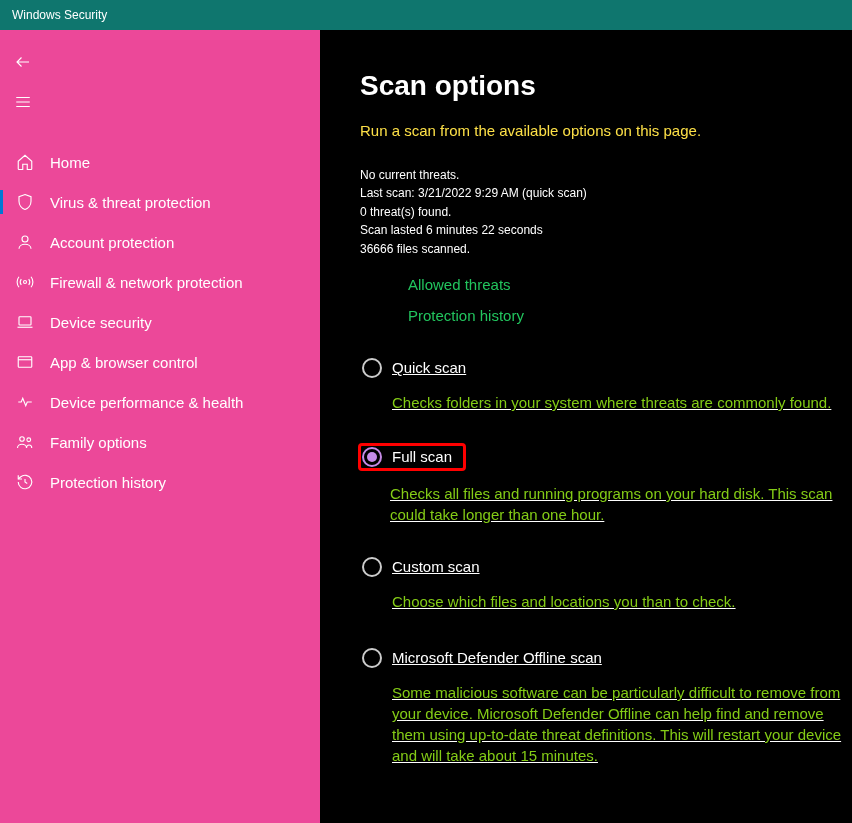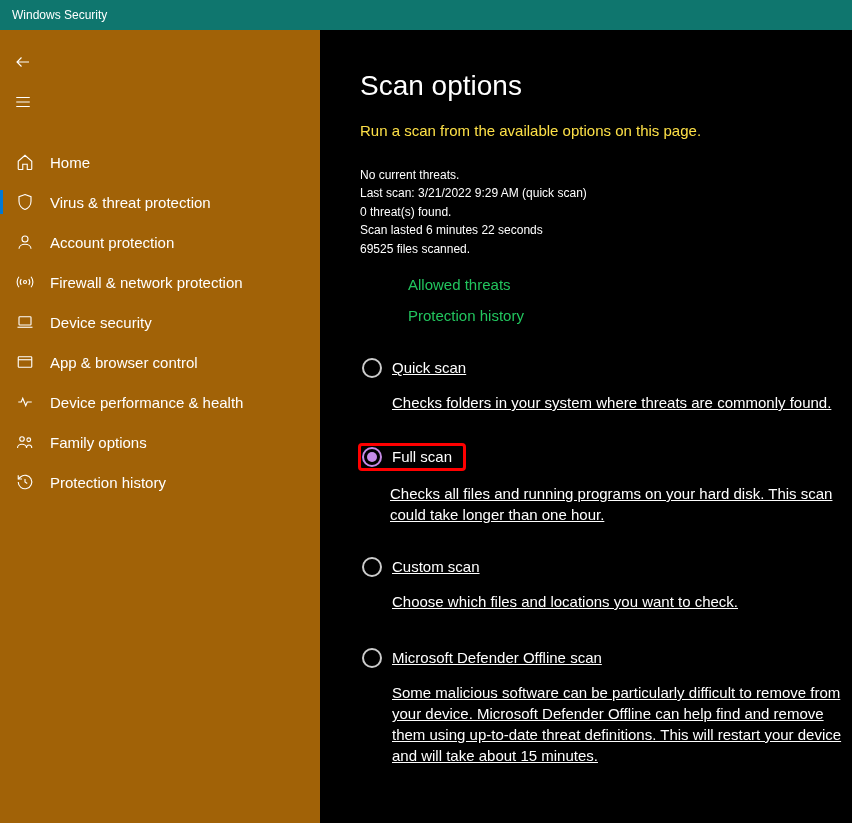--- a/index.html
+++ b/index.html
@@ -18,21 +18,21 @@
     font-size: 12px;
     background: #0f766e;
   }
   .app {
     display: flex;
     height: calc(823px - 30px);
   }
   
   .sidebar {
     width: 320px;
-    background: #a16207;
+    background: #ec4899;
     padding-top: 12px;
     display: flex;
     flex-direction: column;
   }
   .topicons {
     display: flex;
     flex-direction: column;
   }
   .iconbtn {
     height: 40px;
@@ -65,21 +65,21 @@
   }
   .nav-item .ic svg { width: 18px; height: 18px; stroke: #fff; fill: none; stroke-width: 1.5; }
   .nav-item span.lbl { font-size: 15px; }
   
   .main {
     flex: 1;
     background: #000;
     padding: 40px 8px 0 40px;
     overflow: hidden;
   }
-  h1 { font-size: 28px; font-weight: 400; margin-bottom: 20px; }
+  h1 { font-size: 28px; font-weight: 700; margin-bottom: 20px; }
   .subtitle { font-size: 15px; color: #fde047; margin-bottom: 28px; }
   .status { font-size: 12px; line-height: 1.45; }
   .status div { margin-bottom: 1px; }
   .links { margin-top: 18px; }
   .links a {
     display: block;
     color: #22c55e;
     text-decoration: none;
     font-size: 15px;
     margin-bottom: 14px;
@@ -119,21 +119,21 @@
     content: "";
     width: 10px; height: 10px;
     background: #c58be6;
     border-radius: 50%;
   }
   .opt-title { font-size: 15px; }
   .opt-desc {
     margin-left: 30px;
     margin-top: 14px;
     font-size: 15px;
-    color: #ffffff;
+    color: #84cc16;
     line-height: 1.4;
     max-width: 460px;
   }
   .highlight-wrap { margin-bottom: 14px; }
 </style>
 </head>
 <body>
 
 <div class="titlebar">
   <span>Windows Security</span>
@@ -240,21 +240,21 @@
 
   <div class="main">
     <h1>Scan options</h1>
     <div class="subtitle">Run a scan from the available options on this page.</div>
 
     <div class="status">
       <div>No current threats.</div>
       <div>Last scan: 3/21/2022 9:29 AM (quick scan)</div>
       <div>0 threat(s) found.</div>
       <div>Scan lasted 6 minutes 22 seconds</div>
-      <div>69525 files scanned.</div>
+      <div>36666 files scanned.</div>
     </div>
 
     <div class="links">
       <a>Allowed threats</a>
       <a>Protection history</a>
     </div>
 
     <div class="options">
 
       <div class="opt">
@@ -273,21 +273,21 @@
           </div>
         </div>
       </div>
       <div class="opt-desc" style="margin-bottom:28px;">Checks all files and running programs on your hard disk. This scan could take longer than one hour.</div>
 
       <div class="opt">
         <div class="opt-head">
           <div class="radio"></div>
           <span class="opt-title">Custom scan</span>
         </div>
-        <div class="opt-desc">Choose which files and locations you want to check.</div>
+        <div class="opt-desc">Choose which files and locations you than to check.</div>
       </div>
 
       <div class="opt">
         <div class="opt-head">
           <div class="radio"></div>
           <span class="opt-title">Microsoft Defender Offline scan</span>
         </div>
         <div class="opt-desc">Some malicious software can be particularly difficult to remove from your device. Microsoft Defender Offline can help find and remove them using up-to-date threat definitions. This will restart your device and will take about 15 minutes.</div>
       </div>
 

